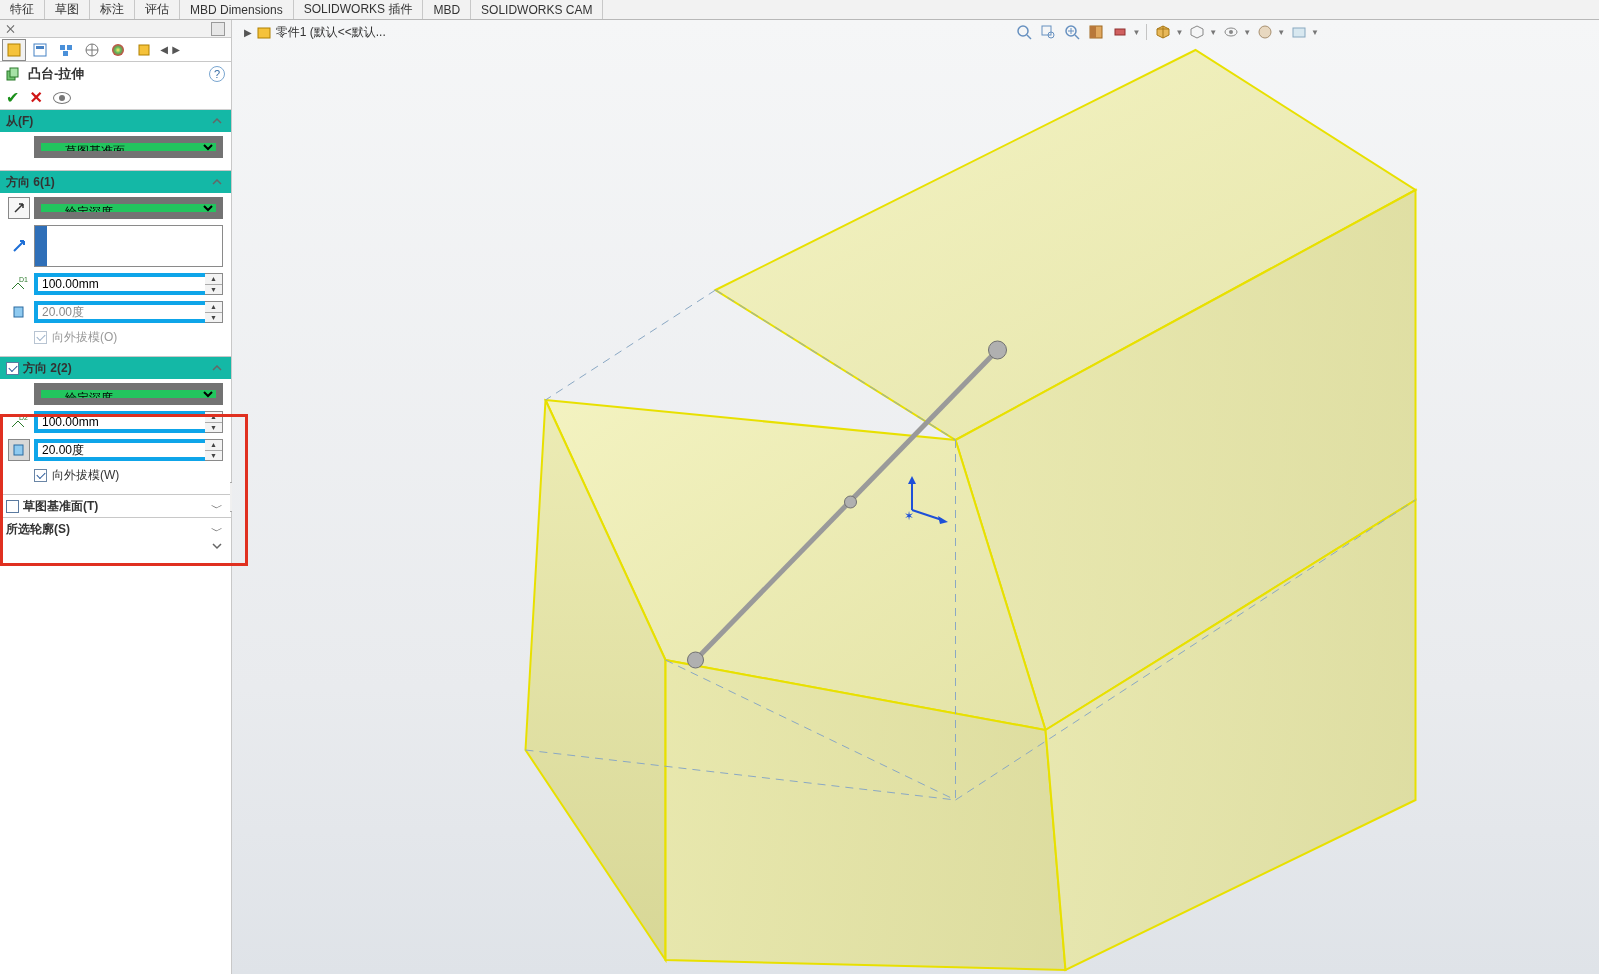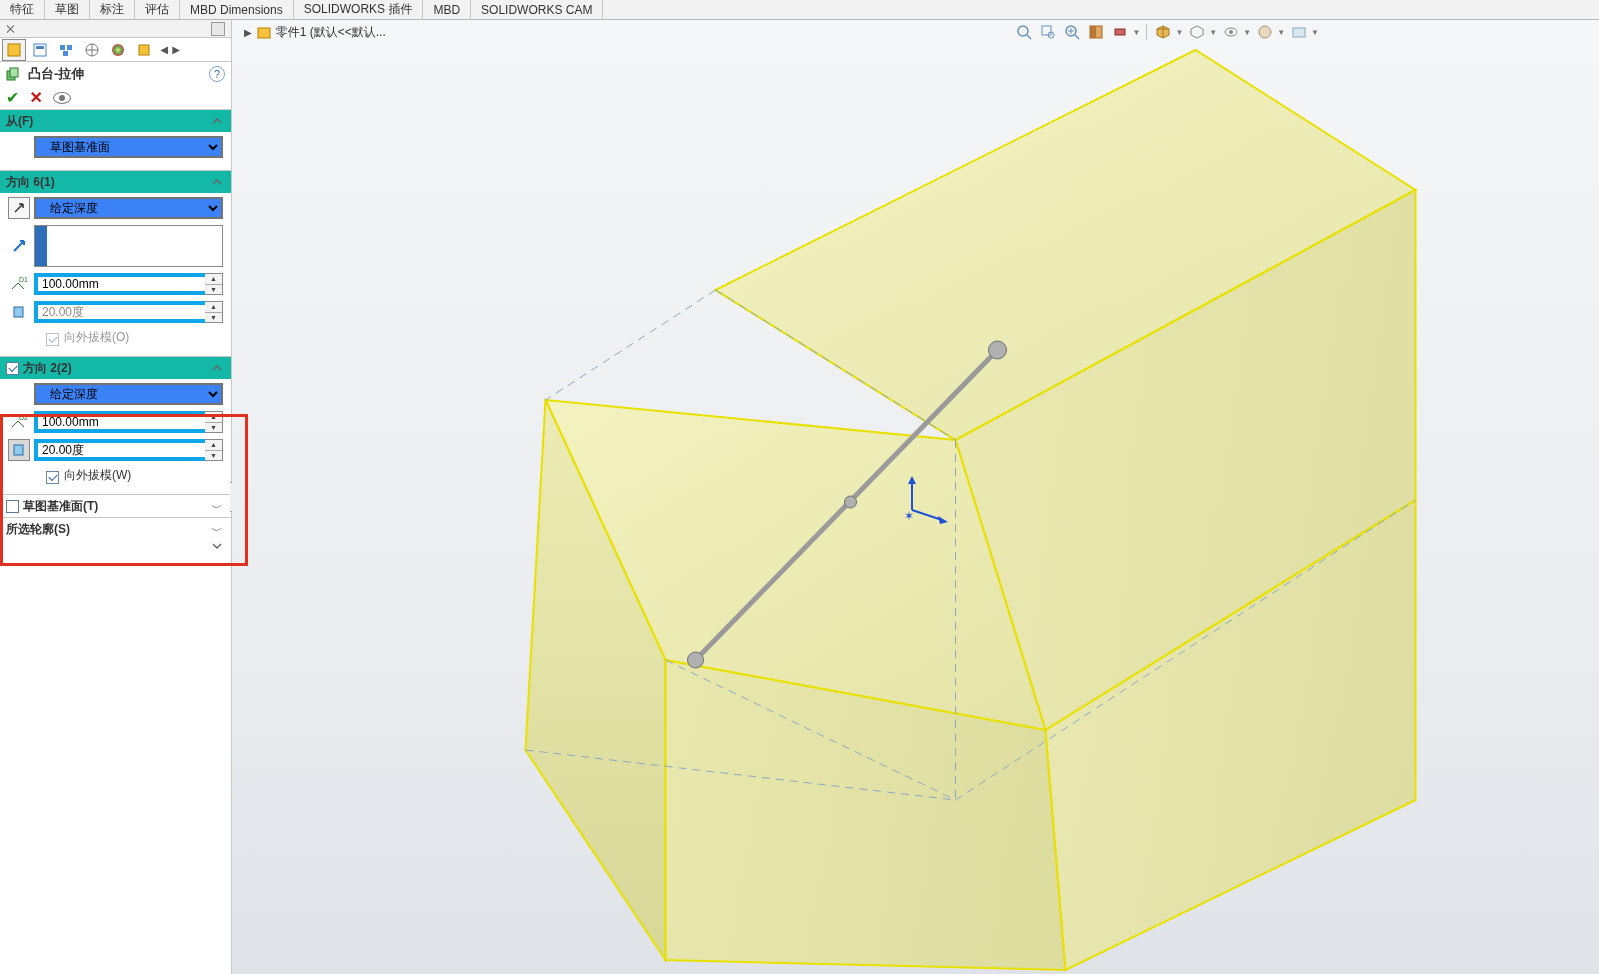--- a/index.html
+++ b/index.html
@@ -42,29 +42,29 @@
   .sect-hd .chk{width:13px;height:13px;border:1px solid #5a7aa0;margin-right:4px;background:#fff;display:flex;align-items:center;justify-content:center;}
   .sect-hd .chk.on::after{content:"";width:7px;height:4px;border-left:1.5px solid #2a5a9a;border-bottom:1.5px solid #2a5a9a;transform:rotate(-45deg);margin-top:-2px;}
   .sect-hd .lbl{font-weight:bold;}
   .sect-hd .sp{flex:1;}
   .sect-hd .caret{width:12px;height:12px;color:#666;}
   .sect-body{padding:4px 8px 8px 8px;}
   .sect-body.tight{padding:4px 8px 6px 8px;}
   .row{display:flex;align-items:center;margin-bottom:6px;}
   .row .slot{width:22px;height:22px;margin-right:4px;display:flex;align-items:center;justify-content:center;}
   .row .slot.boxed{border:1px solid #888;background:#f6f6f6;}
-  .row select{flex:1;height:22px;border:2px solid #737373;background:#3b82f6;font-size:12px;padding:0 10px;}
+  .row select{flex:1;height:22px;border:7px solid #737373;background:#22c55e;font-size:12px;padding:0 20px;}
   .row input.txt{flex:1;height:22px;border:4px solid #0ea5e9;background:#fff;font-size:12px;padding:0 4px;}
   .row .spin{width:18px;height:22px;border:1px solid #8a8a8a;border-left:none;background:#f3f3f3;display:flex;flex-direction:column;}
   .row .spin .up,.row .spin .dn{flex:1;display:flex;align-items:center;justify-content:center;font-size:7px;color:#444;border-bottom:1px solid #aaa;}
   .row .spin .dn{border-bottom:none;}
   .row input.txt.noSpinR{border-right:none;}
   .selbox{flex:1;height:42px;border:1px solid #8a8a8a;background:#fff;position:relative;}
   .selbox .hl{position:absolute;left:0;top:0;width:12px;height:100%;background:#2f6fb8;}
-  .chkline{display:flex;align-items:flex-end;margin:2px 0 2px 38px;}
+  .chkline{display:flex;align-items:center;margin:2px 0 2px 26px;}
   .chkline .chk{width:13px;height:13px;border:1px solid #6a86a6;margin-right:5px;display:flex;align-items:center;justify-content:center;}
   .chkline .chk.on::after{content:"";width:7px;height:4px;border-left:1.5px solid #2a5a9a;border-bottom:1.5px solid #2a5a9a;transform:rotate(-45deg);margin-top:-2px;}
   .chkline .chk.dis{border-color:#b8c4d2;}
   .chkline .chk.dis.on::after{border-color:#9ab0c8;}
   .chkline.dis{color:#9a9a9a;}
   
   .redbox{position:absolute;border:3px solid #e03020;pointer-events:none;z-index:50;}
   
   .viewport{flex:1;position:relative;background:linear-gradient(#f5f6f7,#e9ebee 70%,#dfe3e8);}
   .breadcrumb{position:absolute;left:12px;top:4px;display:flex;align-items:center;font-size:12px;color:#333;}

